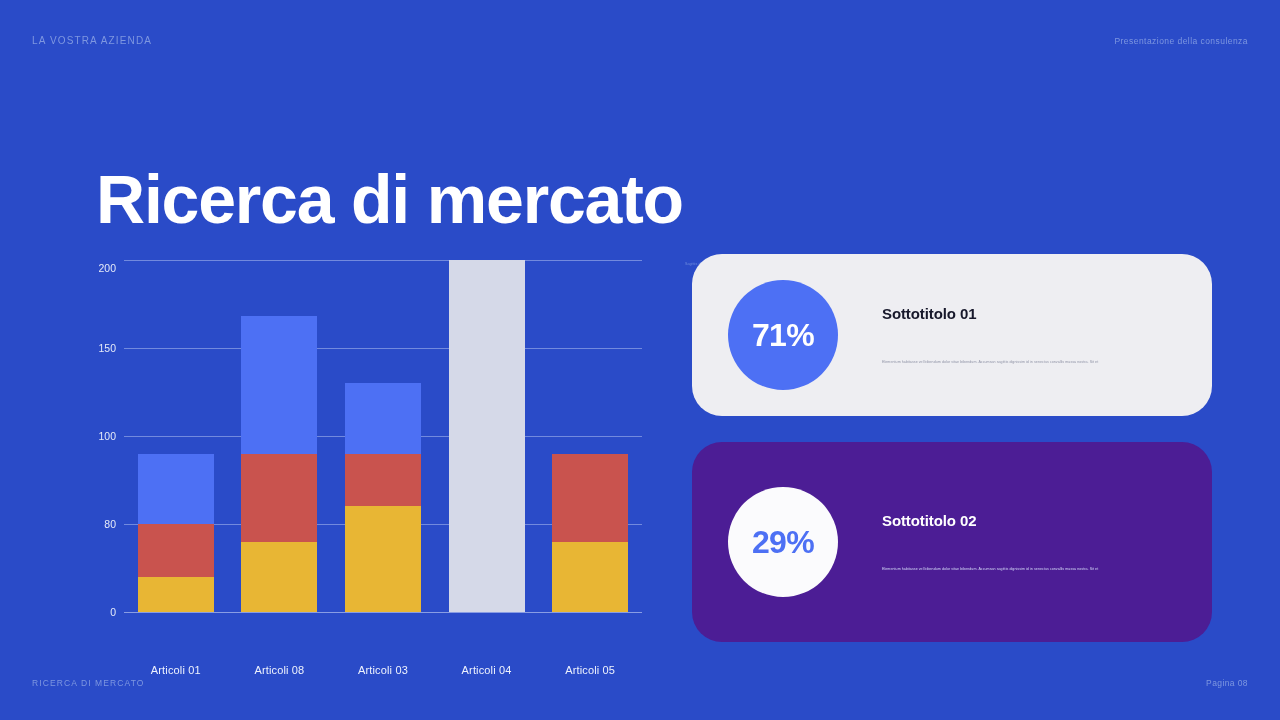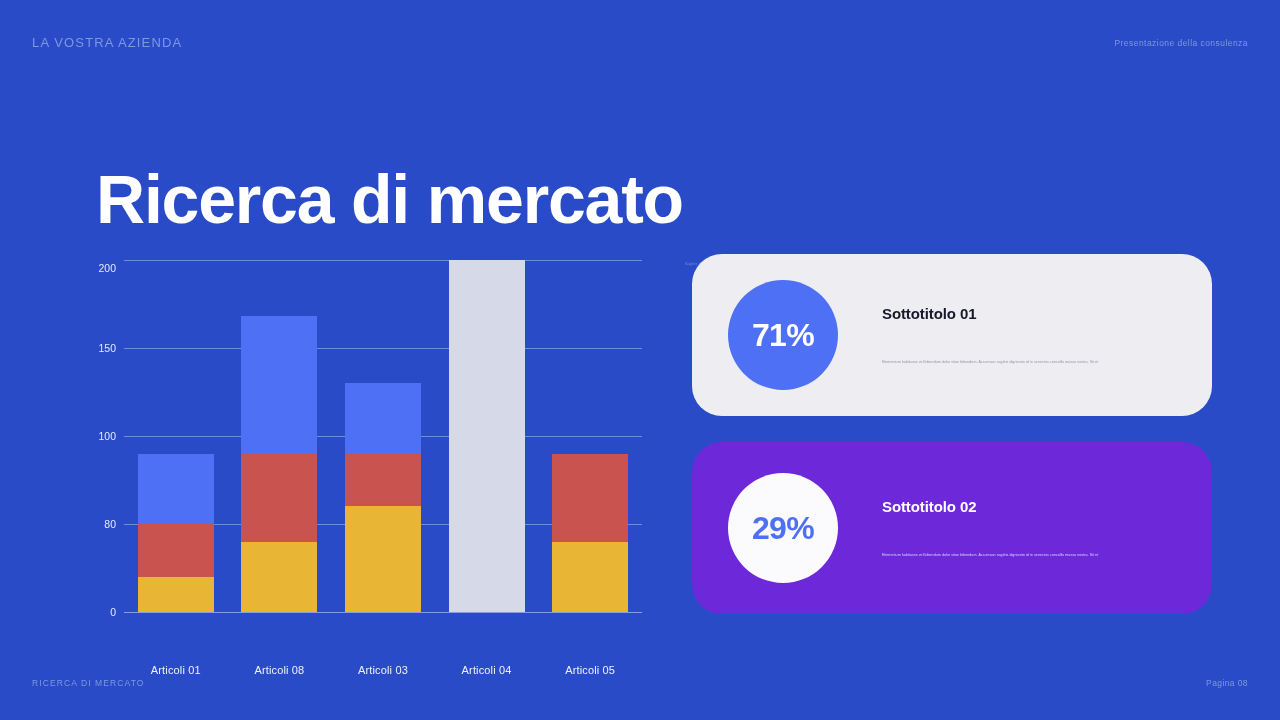--- a/index.html
+++ b/index.html
@@ -7,21 +7,21 @@
     width:1280px;height:720px;overflow:hidden;
     background:#2a4bc8;
     font-family:"Liberation Sans", sans-serif;
     position:relative;
     -webkit-font-smoothing:antialiased;
   }
   .slide{position:absolute;inset:0;}
 
   
   .hdr{position:absolute;top:35px;left:32px;right:32px;display:flex;justify-content:space-between;align-items:center;}
-  .hdr-left{font-size:13px;letter-spacing:1.15px;color:#7e97e0;font-weight:400;text-transform:uppercase;}
+  .hdr-left{font-size:10px;letter-spacing:1.15px;color:#7e97e0;font-weight:400;text-transform:uppercase;}
   .hdr-right{font-size:8.5px;letter-spacing:.45px;color:#7e97e0;font-weight:400;}
 
   
   .title-row{position:absolute;left:96px;top:116px;display:flex;align-items:flex-end;}
   .title{
     font-size:68px;line-height:74px;color:#ffffff;font-weight:700;letter-spacing:-1.2px;white-space:nowrap;
   }
   .title-blurb{
     font-size:3.6px;line-height:6px;color:#6f8cdd;max-width:422px;
     margin-left:2px;margin-bottom:14px;letter-spacing:.08px;
@@ -42,21 +42,21 @@
   .xlabels{position:absolute;left:42px;right:0;top:368px;display:flex;justify-content:space-around;margin-top:44px;}
   .xlabel{width:76px;text-align:center;font-size:11px;color:#eef2fd;font-weight:400;letter-spacing:.15px;}
 
   
   .cards{position:absolute;left:692px;top:254px;width:520px;}
   .card{
     border-radius:30px;display:flex;align-items:center;position:relative;
     box-sizing:border-box;
   }
   .card.light{background:#eeeef2;height:162px;padding-left:36px;}
-  .card.accent{background:#6d28d9;height:172px;padding-left:36px;margin-top:26px;}
+  .card.accent{background:#4c1d95;height:200px;padding-left:36px;margin-top:26px;}
   .circle{
     width:110px;height:110px;border-radius:50%;flex:0 0 110px;
     display:flex;align-items:center;justify-content:center;
   }
   .circle.blue{background:#4d70f4;}
   .circle.white{background:#fbfbfd;}
   .pct{font-size:32px;font-weight:700;letter-spacing:-.6px;}
   .pct.on-blue{color:#ffffff;}
   .pct.on-white{color:#4d70f4;}
   .card-body{margin-left:44px;flex:1;padding-right:28px;}

